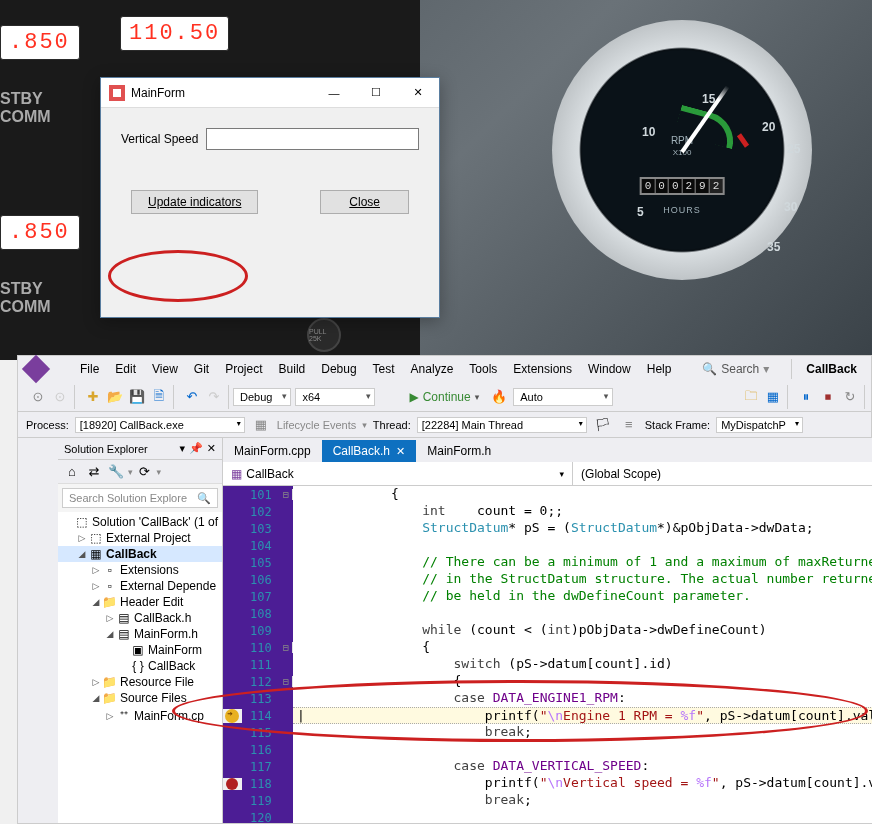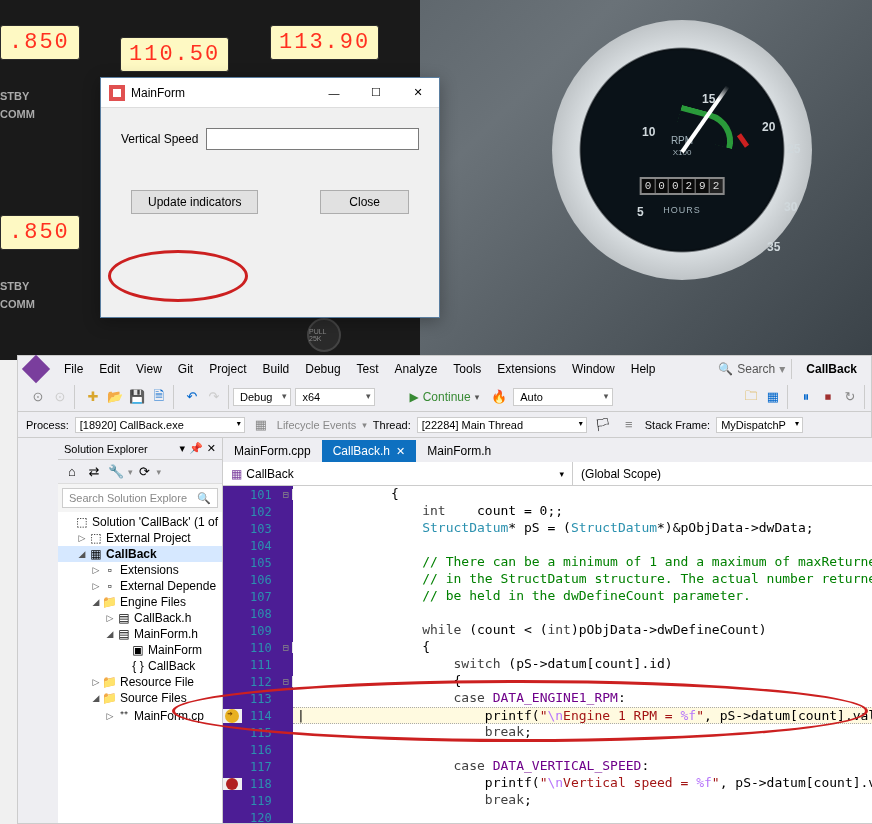--- a/index.html
+++ b/index.html
@@ -1,26 +1,26 @@
 <!DOCTYPE html>
 <html><head>
 <meta charset="utf-8">
 <style>
 * { box-sizing: border-box; margin: 0; padding: 0; }
 body { font-family: 'Segoe UI', Tahoma, sans-serif; font-size: 12px; background: #f0f0f0; width: 872px; height: 824px; overflow: hidden; position: relative; }
 
 
 .cockpit-bg { position: absolute; top: 0; left: 0; width: 872px; height: 360px; background: linear-gradient(135deg, #4a5258 0%, #6a7278 50%, #3a4248 100%); overflow: hidden; }
 .radio-panel { position: absolute; left: 0; top: 0; width: 420px; height: 360px; background: #1a1a1a; }
-.led-display { position: absolute; background: #fef9c3; border: 1px solid #2a2a2a; border-radius: 3px; padding: 4px 8px; font-family: 'Courier New', monospace; font-size: 22px; color: #ff3020; letter-spacing: 2px; }
+.led-display { position: absolute; background: #ffffff; border: 1px solid #2a2a2a; border-radius: 3px; padding: 4px 8px; font-family: 'Courier New', monospace; font-size: 22px; color: #ff3020; letter-spacing: 2px; }
 .led1 { left: 0; top: 25px; width: 80px; }
-.led2 { left: 120; top: 37px; }
+.led2 { left: 120; top: 16px; }
 .led3 { left: 270px; top: 25px; }
 .led4 { left: 0; top: 215px; width: 80px; }
-.label-text { position: absolute; color: #aaa; font-size: 11px; font-weight: 600; }
+.label-text { position: absolute; color: #aaa; font-size: 16px; font-weight: 600; }
 .stby1 { left: 0; top: 90px; }
 .comm1 { left: 0; top: 108px; }
 .stby2 { left: 0; top: 280px; }
 .comm2 { left: 0; top: 298px; }
 .knob { position: absolute; width: 40px; height: 40px; background: radial-gradient(circle at 35% 35%, #555, #222); border-radius: 50%; border: 2px solid #111; }
 .knob1 { left: 370px; top: 95px; }
 .pull-btn { position: absolute; left: 307px; top: 318px; width: 34px; height: 34px; background: #2a2a2a; border: 2px solid #444; border-radius: 50%; color: #888; font-size: 7px; display: flex; flex-direction: column; align-items: center; justify-content: center; }
 
 
 .gauge { position: absolute; right: 60px; top: 20px; width: 260px; height: 260px; background: radial-gradient(circle, #0a1015 55%, #d8dde0 56%, #b8bdc0 75%, #989da0 100%); border-radius: 50%; }
@@ -47,26 +47,26 @@
 .mainform-title { background: #fff; height: 30px; display: flex; align-items: center; padding-left: 8px; border-bottom: 1px solid #ddd; }
 .mainform-title .icon { width: 16px; height: 16px; background: #e05050; margin-right: 6px; display: inline-flex; align-items: center; justify-content: center; }
 .mainform-title .icon::before { content: ''; width: 8px; height: 8px; background: #fff; }
 .win-btns { margin-left: auto; display: flex; }
 .win-btn { width: 42px; height: 29px; display: flex; align-items: center; justify-content: center; font-family: 'Segoe UI Symbol', sans-serif; font-size: 11px; cursor: pointer; }
 .mainform-body { padding: 20px 20px; }
 .form-row { display: flex; align-items: center; margin-bottom: 40px; justify-content: center; }
 .form-label { width: 85px; font-size: 12px; }
 .form-input { flex: 1; height: 22px; border: 1px solid #7a7a7a; background: #fff; padding: 2px 4px; }
 .form-buttons { display: flex; justify-content: space-between; margin-top: 40px; padding: 0 10px; }
-.form-btn { padding: 4px 16px; background: #e1e1e1; border: 1px solid #adadad; font-size: 12px; cursor: pointer; }
+.form-btn { padding: 4px 16px; background: #e1e1e1; border: 1px solid #adadad; font-size: 12px; cursor: pointer; text-decoration: underline; }
 .red-ellipse1 { position: absolute; left: 108px; top: 250px; width: 140px; height: 52px; border: 3px solid #cc2020; border-radius: 50%; pointer-events: none; z-index: 10; }
 
 
 .vs { position: absolute; top: 355px; left: 17px; width: 855px; height: 469px; background: #eeeef2; border: 1px solid #ccc; }
-.vs-menu { height: 26px; background: #eeeef2; display: flex; align-items: center; padding-left: 8px; gap: 2px; }
+.vs-menu { height: 26px; background: #eeeef2; display: flex; align-items: center; padding-left: 8px; gap: 18px; }
 .vs-logo { width: 20px; height: 20px; background: #7a3e9d; margin-right: 8px; transform: rotate(45deg); }
 .vs-menu-item { padding: 3px 8px; font-size: 12px; cursor: pointer; }
 .vs-search { margin-left: auto; margin-right: 4px; display: flex; align-items: center; gap: 4px; font-size: 12px; color: #555; }
 .vs-callback-tab { padding: 3px 14px; border-left: 1px solid #ccc; font-size: 12px; font-weight: 600; }
 .vs-toolbar { height: 30px; background: #eeeef2; display: flex; align-items: center; padding: 0 6px; gap: 4px; border-bottom: 1px solid #ccc; }
 .tb-group { display: flex; align-items: center; gap: 2px; padding: 0 4px; border-right: 1px solid #ccc; height: 24px; }
 .tb-btn { width: 20px; height: 20px; display: flex; align-items: center; justify-content: center; cursor: pointer; font-size: 13px; }
 .tb-dropdown { background: #fff; border: 1px solid #ccc; padding: 2px 18px 2px 6px; font-size: 11px; position: relative; min-width: 50px; }
 .tb-dropdown::after { content: '▾'; position: absolute; right: 4px; font-size: 9px; color: #555; }
 .continue-btn { display: flex; align-items: center; gap: 4px; color: #388a34; font-size: 12px; padding: 2px 6px; }
@@ -116,21 +116,20 @@
 
 .red-ellipse2 { position: absolute; left: 172px; top: 680px; width: 696px; height: 62px; border: 3px solid #cc2020; border-radius: 50%; pointer-events: none; z-index: 50; }
 </style>
 </head>
 <body>
 
 <div class="cockpit-bg">
   <div class="radio-panel">
     <div class="led-display led1">.850</div>
     <div class="led-display led2" style="left:120px">110.50</div>
-    <div class="led-display led3">113.90</div>
     <div class="led-display led4">.850</div>
     <div class="label-text stby1">STBY</div>
     <div class="label-text comm1">COMM</div>
     <div class="label-text stby2">STBY</div>
     <div class="label-text comm2">COMM</div>
     <div class="knob knob1"></div>
     <div class="pull-btn">
         <span>PULL
 25K</span>
       </div>
@@ -308,21 +307,21 @@
           <div class="tree-item">
             <span class="tree-indent" style="width:28px"></span>
             <span class="tree-arrow">▷</span>
             <span class="tree-icon">▫</span>
             <span class="tree-label ">External Depende</span>
           </div>
           <div class="tree-item">
             <span class="tree-indent" style="width:28px"></span>
             <span class="tree-arrow">◢</span>
             <span class="tree-icon">📁</span>
-            <span class="tree-label ">Engine Files</span>
+            <span class="tree-label ">Header Edit</span>
           </div>
           <div class="tree-item">
             <span class="tree-indent" style="width:42px"></span>
             <span class="tree-arrow">▷</span>
             <span class="tree-icon">▤</span>
             <span class="tree-label ">CallBack.h</span>
           </div>
           <div class="tree-item">
             <span class="tree-indent" style="width:42px"></span>
             <span class="tree-arrow">◢</span>

